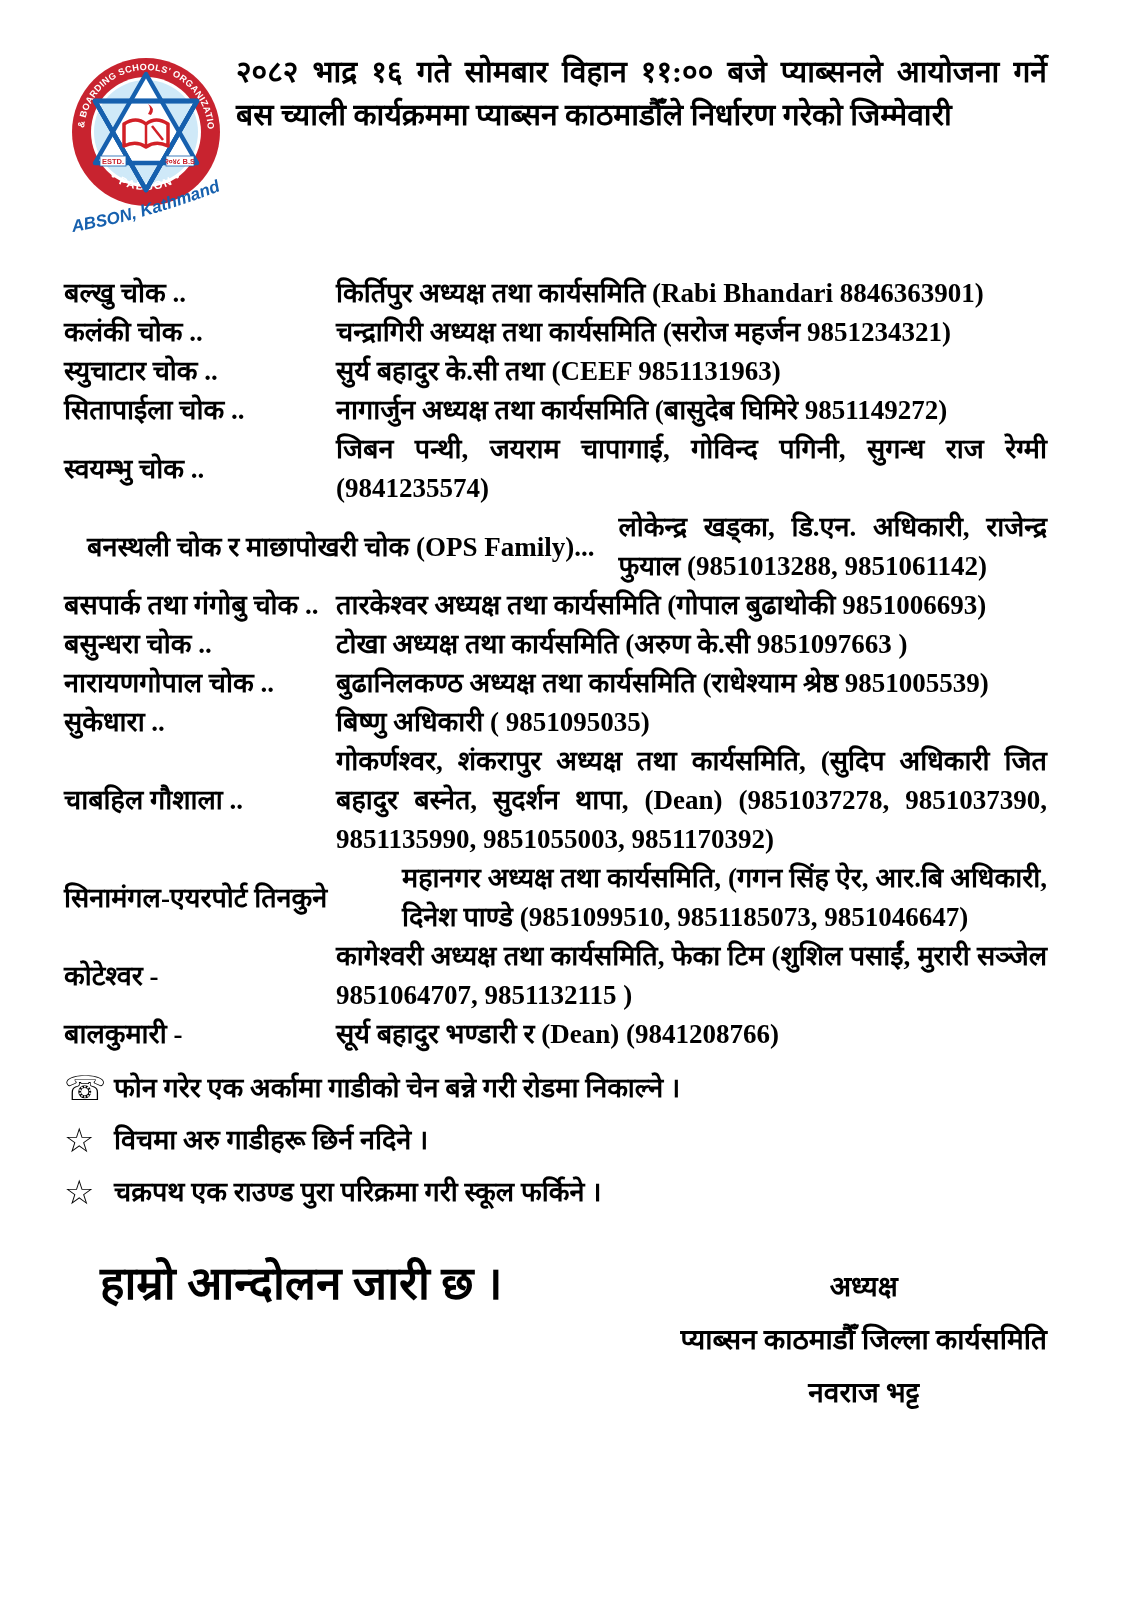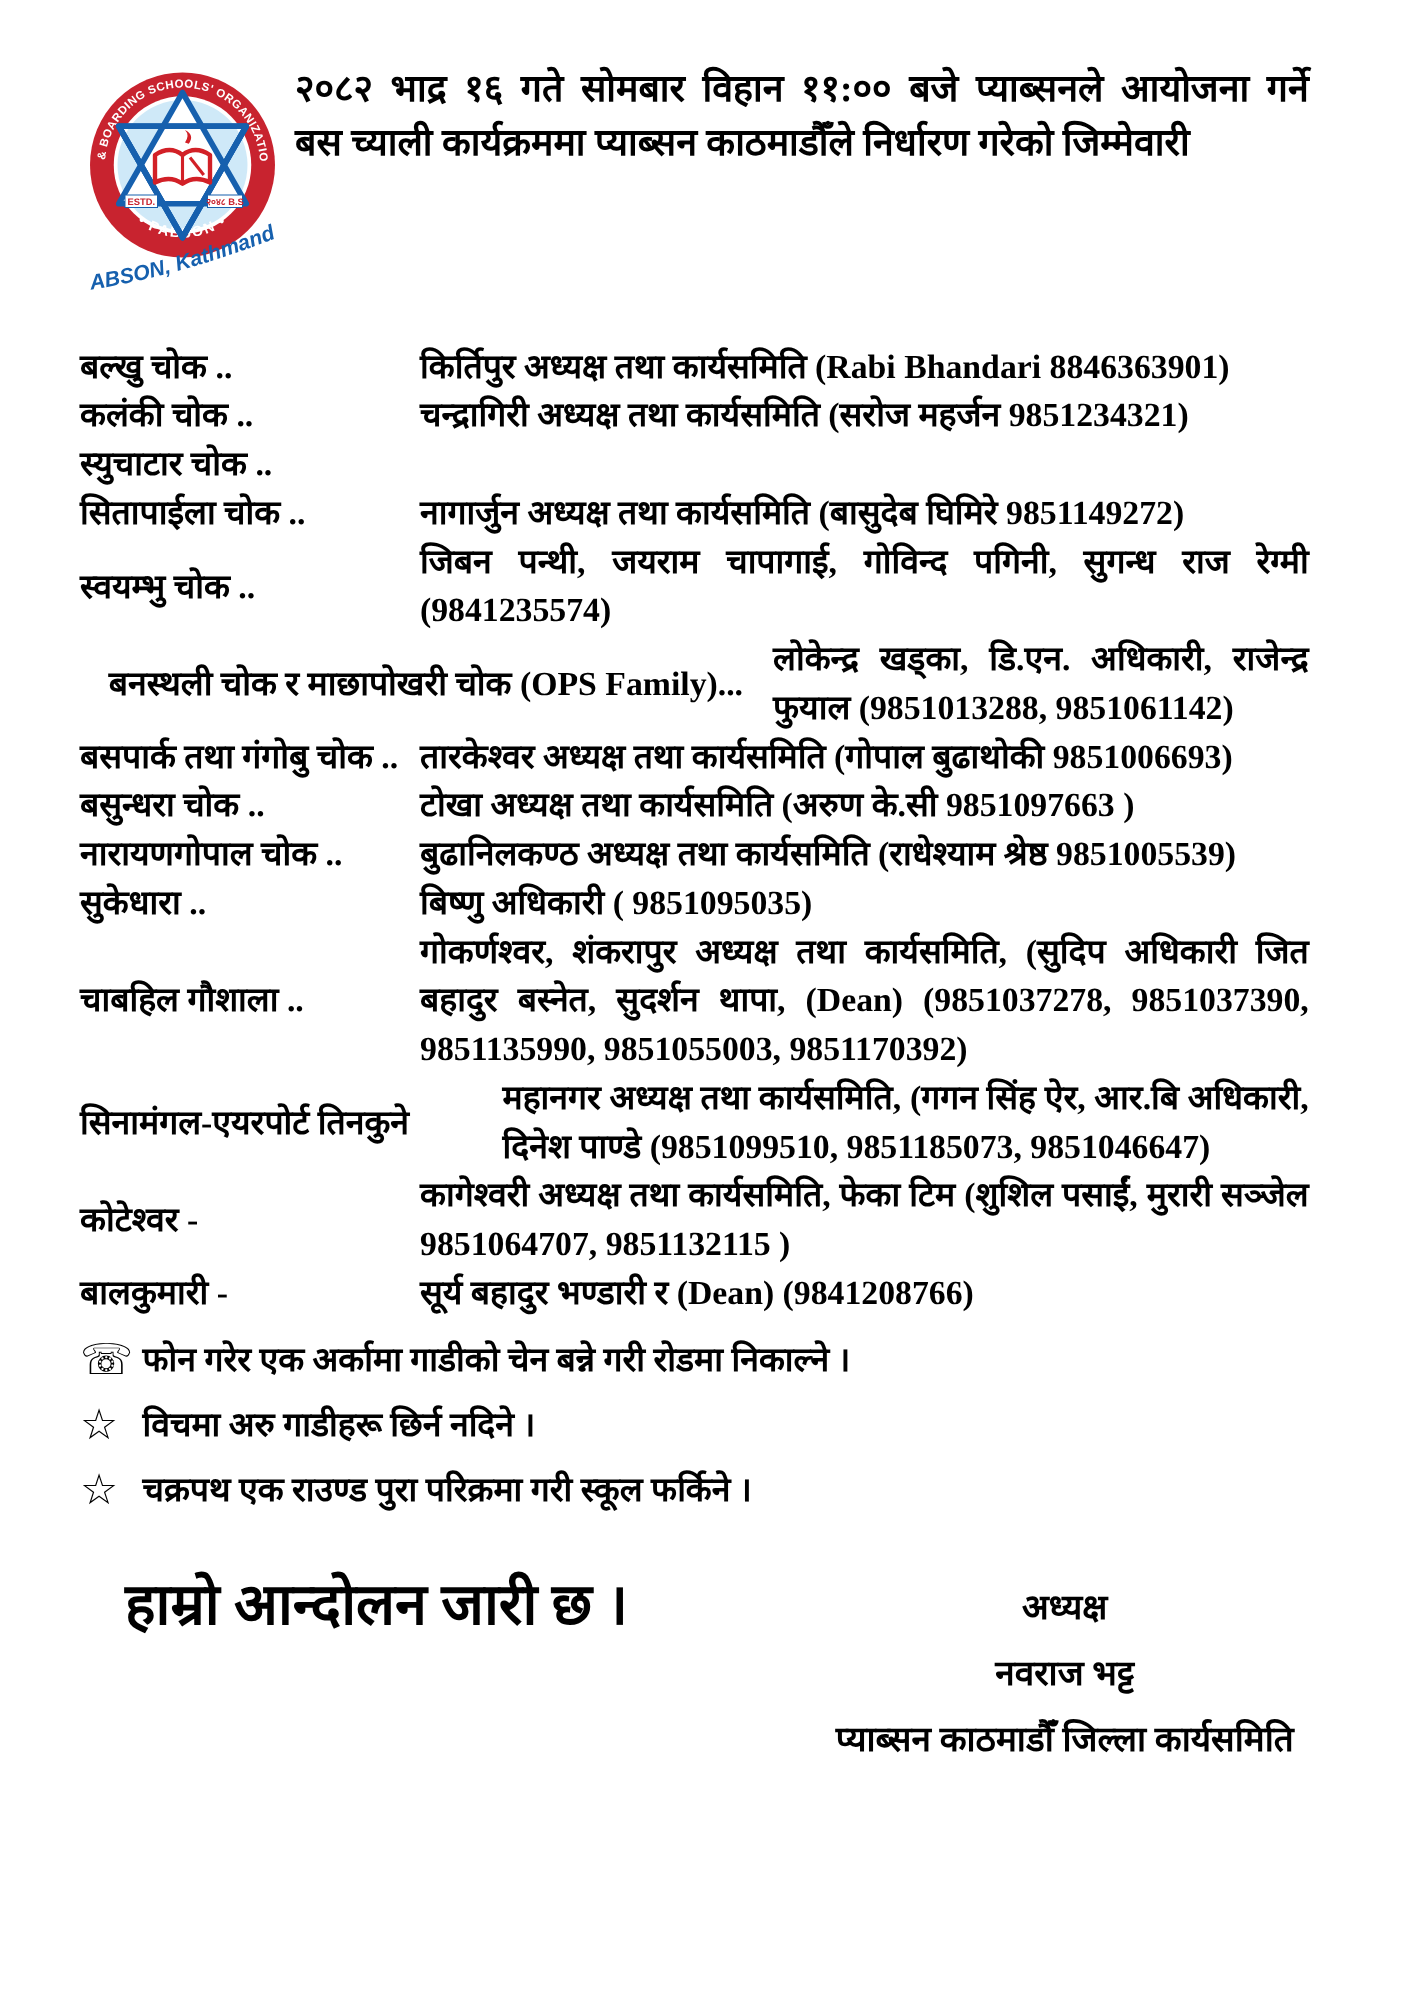--- a/index.html
+++ b/index.html
@@ -29,21 +29,21 @@
   .row--wide .loc{flex:0 0 auto;max-width:600px;padding-right:24px;margin-left:23px;}
   .row--wide .detail{flex:1;}
   
   .notes{margin-top:8px;}
   .note{display:flex;align-items:center;font-size:27px;line-height:52px;}
   .note-icon{flex:0 0 50px;font-family:"DejaVu Sans",sans-serif;font-size:34px;line-height:52px;}
   
   .footer{display:flex;margin-top:42px;align-items:flex-start;}
   .slogan{font-size:46px;margin-left:36px;line-height:48px;}
   .spacer{flex:1;}
-  .signature{text-align:center;font-size:28px;line-height:53px;margin-right:12px;max-width:430px;}
+  .signature{text-align:center;font-size:28px;line-height:53px;margin-right:0;max-width:430px;}
   
   .logo-svg{display:block;}
 </style>
 </head>
 <body>
 
 <div class="page">
 
   <div class="header">
     <div class="logo-wrap">
@@ -103,20 +103,21 @@
     <div class="row">
       <div class="loc">बल्खु चोक ..</div>
       <div class="detail">किर्तिपुर अध्यक्ष तथा कार्यसमिति (Rabi Bhandari 8846363901)</div>
     </div>
     <div class="row">
       <div class="loc">कलंकी चोक ..</div>
       <div class="detail">चन्द्रागिरी अध्यक्ष तथा कार्यसमिति (सरोज महर्जन 9851234321)</div>
     </div>
     <div class="row">
       <div class="loc">स्युचाटार चोक ..</div>
+      <div class="detail">सुर्य बहादुर के.सी तथा (CEEF 9851131963)</div>
     </div>
     <div class="row">
       <div class="loc">सितापाईला चोक ..</div>
       <div class="detail">नागार्जुन अध्यक्ष तथा कार्यसमिति (बासुदेब घिमिरे 9851149272)</div>
     </div>
     <div class="row">
       <div class="loc">स्वयम्भु चोक ..</div>
       <div class="detail">जिबन पन्थी, जयराम चापागाई, गोविन्द पगिनी, सुगन्ध राज रेग्मी (9841235574)</div>
     </div>
     <div class="row row--wide">
@@ -170,18 +171,18 @@
       <span class="note-icon">☆</span>
       <span>चक्रपथ एक राउण्ड पुरा परिक्रमा गरी स्कूल फर्किने ।</span>
     </div>
   </div>
 
   <div class="footer">
     <div class="slogan">हाम्रो आन्दोलन जारी छ ।</div>
     <div class="spacer"></div>
     <div class="signature">
       <div>अध्यक्ष</div>
+      <div>प्याब्सन काठमाडौँ जिल्ला कार्यसमिति</div>
       <div>नवराज भट्ट</div>
-      <div>प्याब्सन काठमाडौँ जिल्ला कार्यसमिति</div>
     </div>
   </div>
 
 </div>
 
 </body></html>

